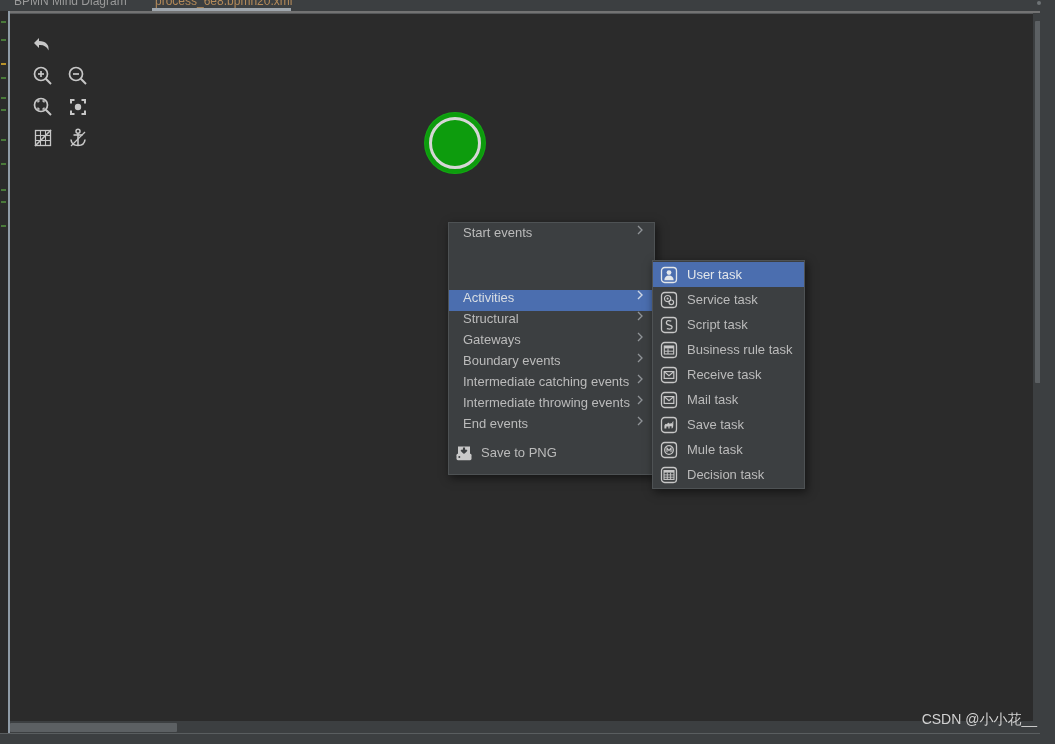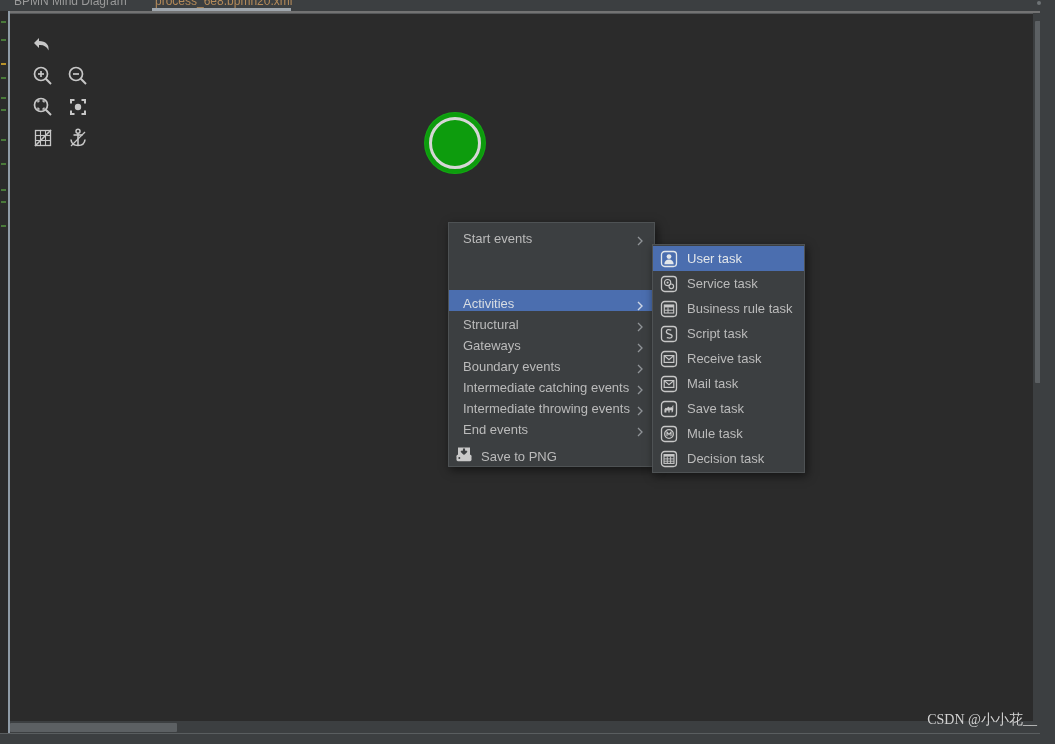--- a/index.html
+++ b/index.html
@@ -203,55 +203,55 @@
     border: 1px solid #4e5254;
     box-shadow: 2px 3px 9px rgba(0,0,0,0.55);
     padding: 2px 0;
     box-sizing: border-box;
     z-index: 40;
   }
   .menu-item {
     position: relative;
     height: 21px;
     display: flex;
-    align-items: flex-end;
+    align-items: flex-start;
     padding: 0 9px 0 14px;
     font-size: 13px;
     color: #bbbbbb;
     white-space: nowrap;
     cursor: default;
   }
   .menu-item.selected {
     background: #4b6eaf;
     color: #d8dde3;
     margin-top: 44px;
   }
   .menu-label { flex: 1; }
   .chev {
     width: 10px;
     height: 10px;
     flex: 0 0 10px;
     opacity: .85;
   }
-  .menu-item.with-icon { padding-left: 4px; }
+  .menu-item.with-icon { padding-left: 4px; margin-top: 8px; }
   .save-icon {
     width: 22px;
     height: 18px;
     flex: 0 0 22px;
     margin-right: 6px;
     display: flex;
     align-items: center;
     justify-content: center;
   }
 
   
   .submenu {
     position: absolute;
     left: 652px;
-    top: 244px;
+    top: 260px;
     width: 153px;
     background: #3c3f41;
     border: 1px solid #4e5254;
     box-shadow: 2px 3px 9px rgba(0,0,0,0.55);
     padding: 1px 0;
     box-sizing: border-box;
     z-index: 50;
   }
   .sub-item {
     height: 25px;
@@ -277,21 +277,21 @@
     justify-content: center;
   }
 
   
   .watermark {
     position: absolute;
     right: 18px;
     bottom: 15px;
     font-size: 14px;
     color: #d2d2d2;
-    font-family: Liberation Serif, serif;
+    font-family: Liberation Sans, sans-serif;
     z-index: 60;
     pointer-events: none;
   }
 </style>
 </head>
 <body>
 
 <div id="app">
 
   <div class="tab-strip">
@@ -491,37 +491,37 @@
           <circle cx="11.3" cy="11.3" r="2.3" fill="none" stroke="#c7c7c7" stroke-width="1.2"></circle>
         </svg>
       </span>
       <span>Service task</span>
     </div>
 
     <div class="sub-item">
       <span class="sub-icon">
         <svg width="18" height="18" viewBox="0 0 18 18">
           <rect x="1.5" y="1.5" width="15" height="15" rx="3.2" fill="none" stroke="#c7c7c7" stroke-width="1.3"></rect>
+          <path d="M11.3 5.2 Q7 3.6 6.4 6.3 Q6 8.4 9.4 9.2 Q12.8 10 11.9 12 Q11.2 13.7 6.8 12.6" fill="none" stroke="#c7c7c7" stroke-width="1.3"></path>
+        </svg>
+      </span>
+      <span>Script task</span>
+    </div>
+
+    <div class="sub-item">
+      <span class="sub-icon">
+        <svg width="18" height="18" viewBox="0 0 18 18">
+          <rect x="1.5" y="1.5" width="15" height="15" rx="3.2" fill="none" stroke="#c7c7c7" stroke-width="1.3"></rect>
           <rect x="4.3" y="5" width="9.4" height="8" fill="none" stroke="#c7c7c7" stroke-width="1.1"></rect>
           <rect x="4.3" y="5" width="9.4" height="2.4" fill="#c7c7c7"></rect>
           <line x1="4.3" y1="10.2" x2="13.7" y2="10.2" stroke="#c7c7c7" stroke-width="1"></line>
           <line x1="8" y1="7.4" x2="8" y2="13" stroke="#c7c7c7" stroke-width="1"></line>
         </svg>
       </span>
       <span>Business rule task</span>
-    </div>
-
-    <div class="sub-item">
-      <span class="sub-icon">
-        <svg width="18" height="18" viewBox="0 0 18 18">
-          <rect x="1.5" y="1.5" width="15" height="15" rx="3.2" fill="none" stroke="#c7c7c7" stroke-width="1.3"></rect>
-          <path d="M11.3 5.2 Q7 3.6 6.4 6.3 Q6 8.4 9.4 9.2 Q12.8 10 11.9 12 Q11.2 13.7 6.8 12.6" fill="none" stroke="#c7c7c7" stroke-width="1.3"></path>
-        </svg>
-      </span>
-      <span>Script task</span>
     </div>
 
     <div class="sub-item">
       <span class="sub-icon">
         <svg width="18" height="18" viewBox="0 0 18 18">
           <rect x="1.5" y="1.5" width="15" height="15" rx="3.2" fill="none" stroke="#c7c7c7" stroke-width="1.3"></rect>
           <rect x="4.2" y="5.6" width="9.6" height="6.8" fill="none" stroke="#c7c7c7" stroke-width="1.2"></rect>
           <path d="M4.2 5.6 L9 9.8 L13.8 5.6" fill="none" stroke="#c7c7c7" stroke-width="1.2"></path>
         </svg>
       </span>

